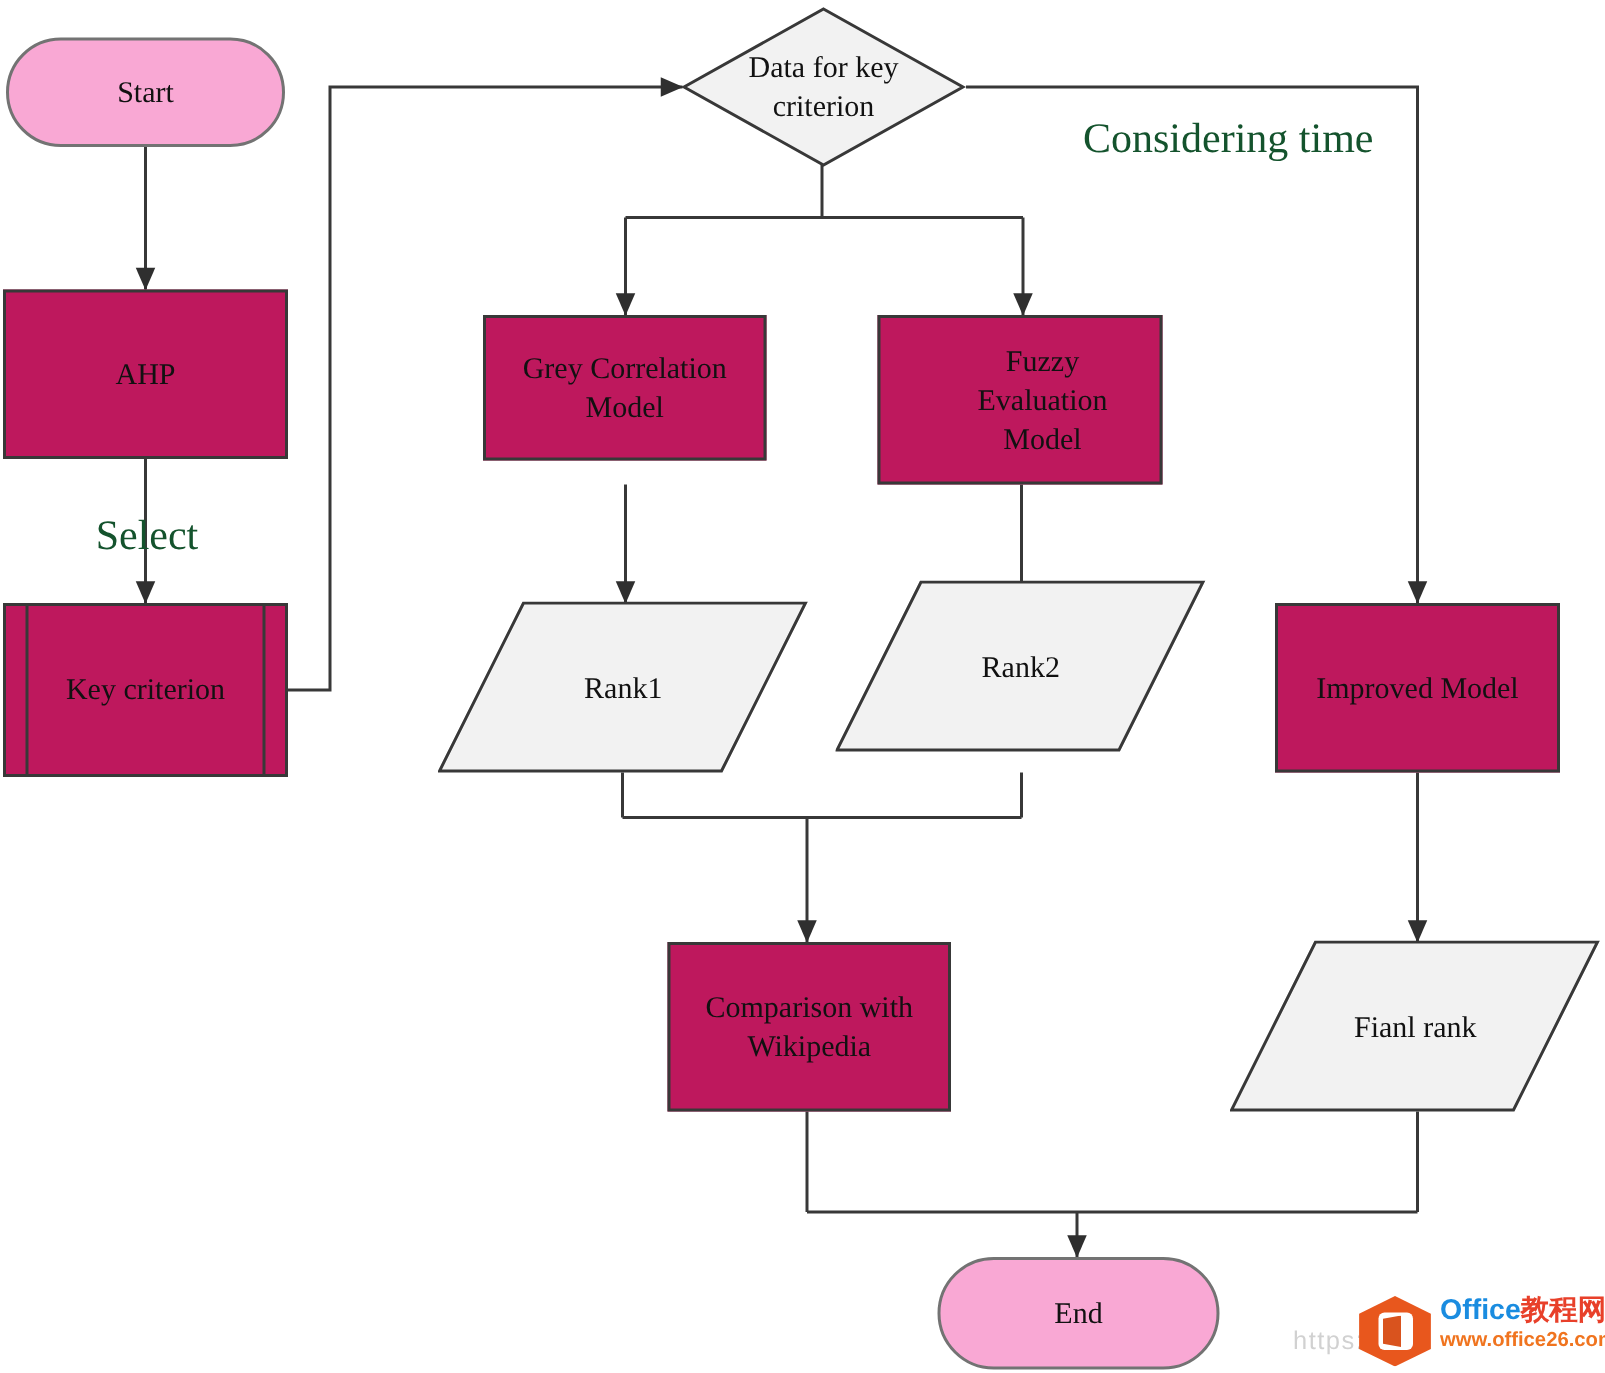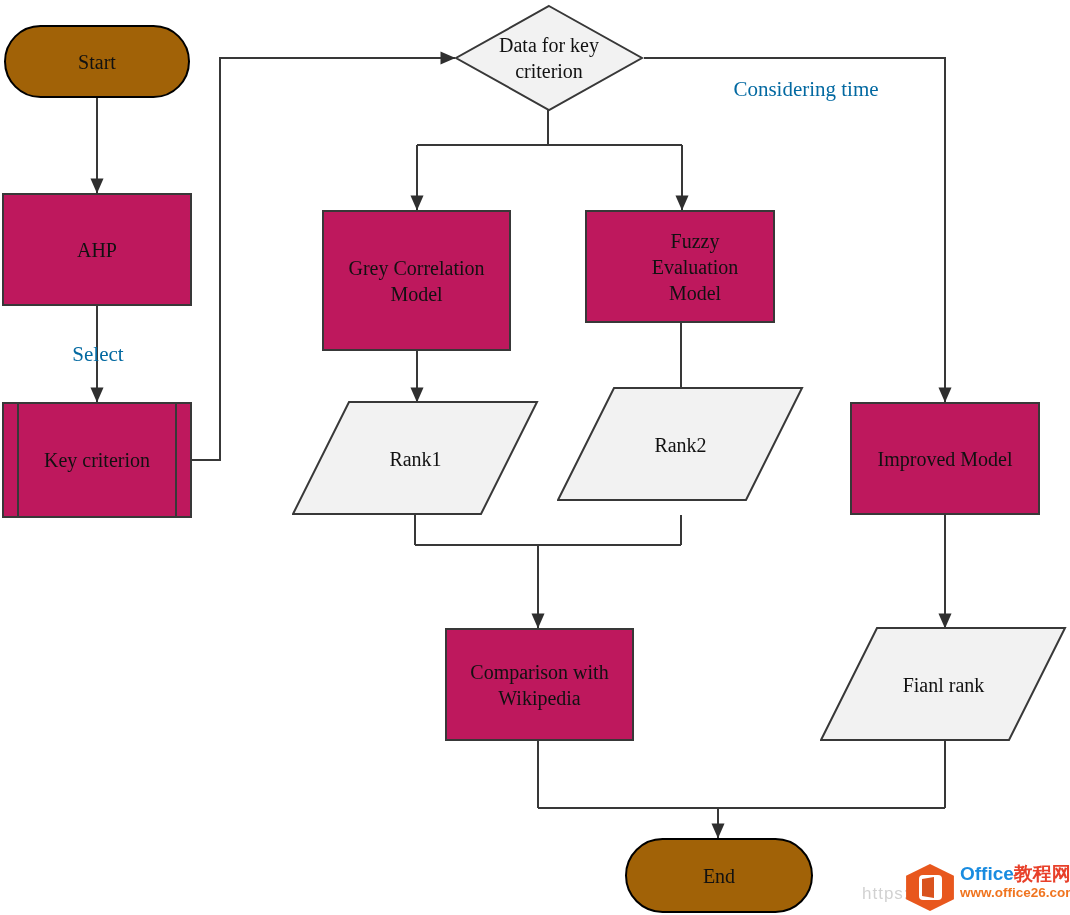--- a/index.html
+++ b/index.html
@@ -4,29 +4,29 @@
 <style>
   html,body{margin:0;padding:0;background:#ffffff;}
   .canvas{position:relative;width:1070px;height:915px;background:#ffffff;overflow:hidden;
           font-family:"Liberation Serif","DejaVu Serif",serif;color:#111;}
   
   .wires{position:absolute;left:0;top:0;width:1070px;height:915px;}
   
   .node{position:absolute;display:flex;align-items:center;justify-content:center;
         text-align:center;font-size:20px;line-height:1.3;color:#111;}
   .box{background:#be185d;border:2px solid #383838;box-sizing:border-box;}
-  .terminator{background:#a16207;border:2px solid #000000;box-sizing:border-box;border-radius:38px;}
+  .terminator{background:#f9a8d4;border:2px solid #737373;box-sizing:border-box;border-radius:38px;}
   .shape-svg{position:absolute;left:0;top:0;}
   .lbl{position:relative;z-index:2;padding:0 10px;}
   
   .pp-bar{position:absolute;top:0;bottom:0;width:2px;background:#383838;}
   .pp-bar.left{left:13px;}
   .pp-bar.right{right:13px;}
   
-  .edge-label{position:absolute;font-size:21px;text-align:center;white-space:nowrap;color:#0369a1;}
+  .edge-label{position:absolute;font-size:28px;text-align:center;white-space:nowrap;color:#14532d;}
   
   .wm{position:absolute;left:858px;top:858px;width:210px;height:56px;font-family:"Liberation Sans","DejaVu Sans",sans-serif;}
   .wm-ghost{position:absolute;left:4px;top:26px;font-size:17px;color:#9a9a9a;opacity:.45;letter-spacing:1px;}
   .wm-hex{position:absolute;left:46px;top:6px;width:52px;height:47px;background:#e8571d;
           clip-path:polygon(50% 0,96% 25%,96% 75%,50% 100%,4% 75%,4% 25%);}
   .wm-o{position:absolute;left:15px;top:11px;width:23px;height:25px;background:#ffffff;border-radius:4px;}
   .wm-door{position:absolute;left:3px;top:2px;width:12px;height:21px;background:#d9531e;
            clip-path:polygon(0 10%,100% 0,100% 100%,0 90%);}
   .wm-text{position:absolute;left:102px;top:6px;white-space:nowrap;}
   .wm-line1{font-size:19px;font-weight:bold;line-height:1.1;}
@@ -82,21 +82,21 @@
     <span class="lbl">Key criterion</span>
   </div>
 
   <div class="node" style="left:454px;top:4px;width:190px;height:108px;">
     <svg class="shape-svg" width="190" height="108" viewBox="0 0 190 108">
       <polygon points="95,2 188,54 95,106 2,54" fill="#f2f2f2" stroke="#383838" stroke-width="2"></polygon>
     </svg>
     <span class="lbl" style="max-width:130px;">Data for key criterion</span>
   </div>
 
-  <div class="node box" style="left:322px;top:210px;width:189px;height:141px;">
+  <div class="node box" style="left:322px;top:210px;width:189px;height:97px;">
     <span class="lbl">Grey Correlation Model</span>
   </div>
 
   <div class="node box" style="left:585px;top:210px;width:190px;height:113px;padding-left:30px;">
     <span class="lbl">Fuzzy Evaluation Model</span>
   </div>
 
   <div class="node" style="left:292px;top:401px;width:247px;height:115px;">
     <svg class="shape-svg" width="247" height="115" viewBox="0 0 247 115">
       <polygon points="57,1 245,1 189,113 1,113" fill="#f2f2f2" stroke="#383838" stroke-width="2"></polygon>

